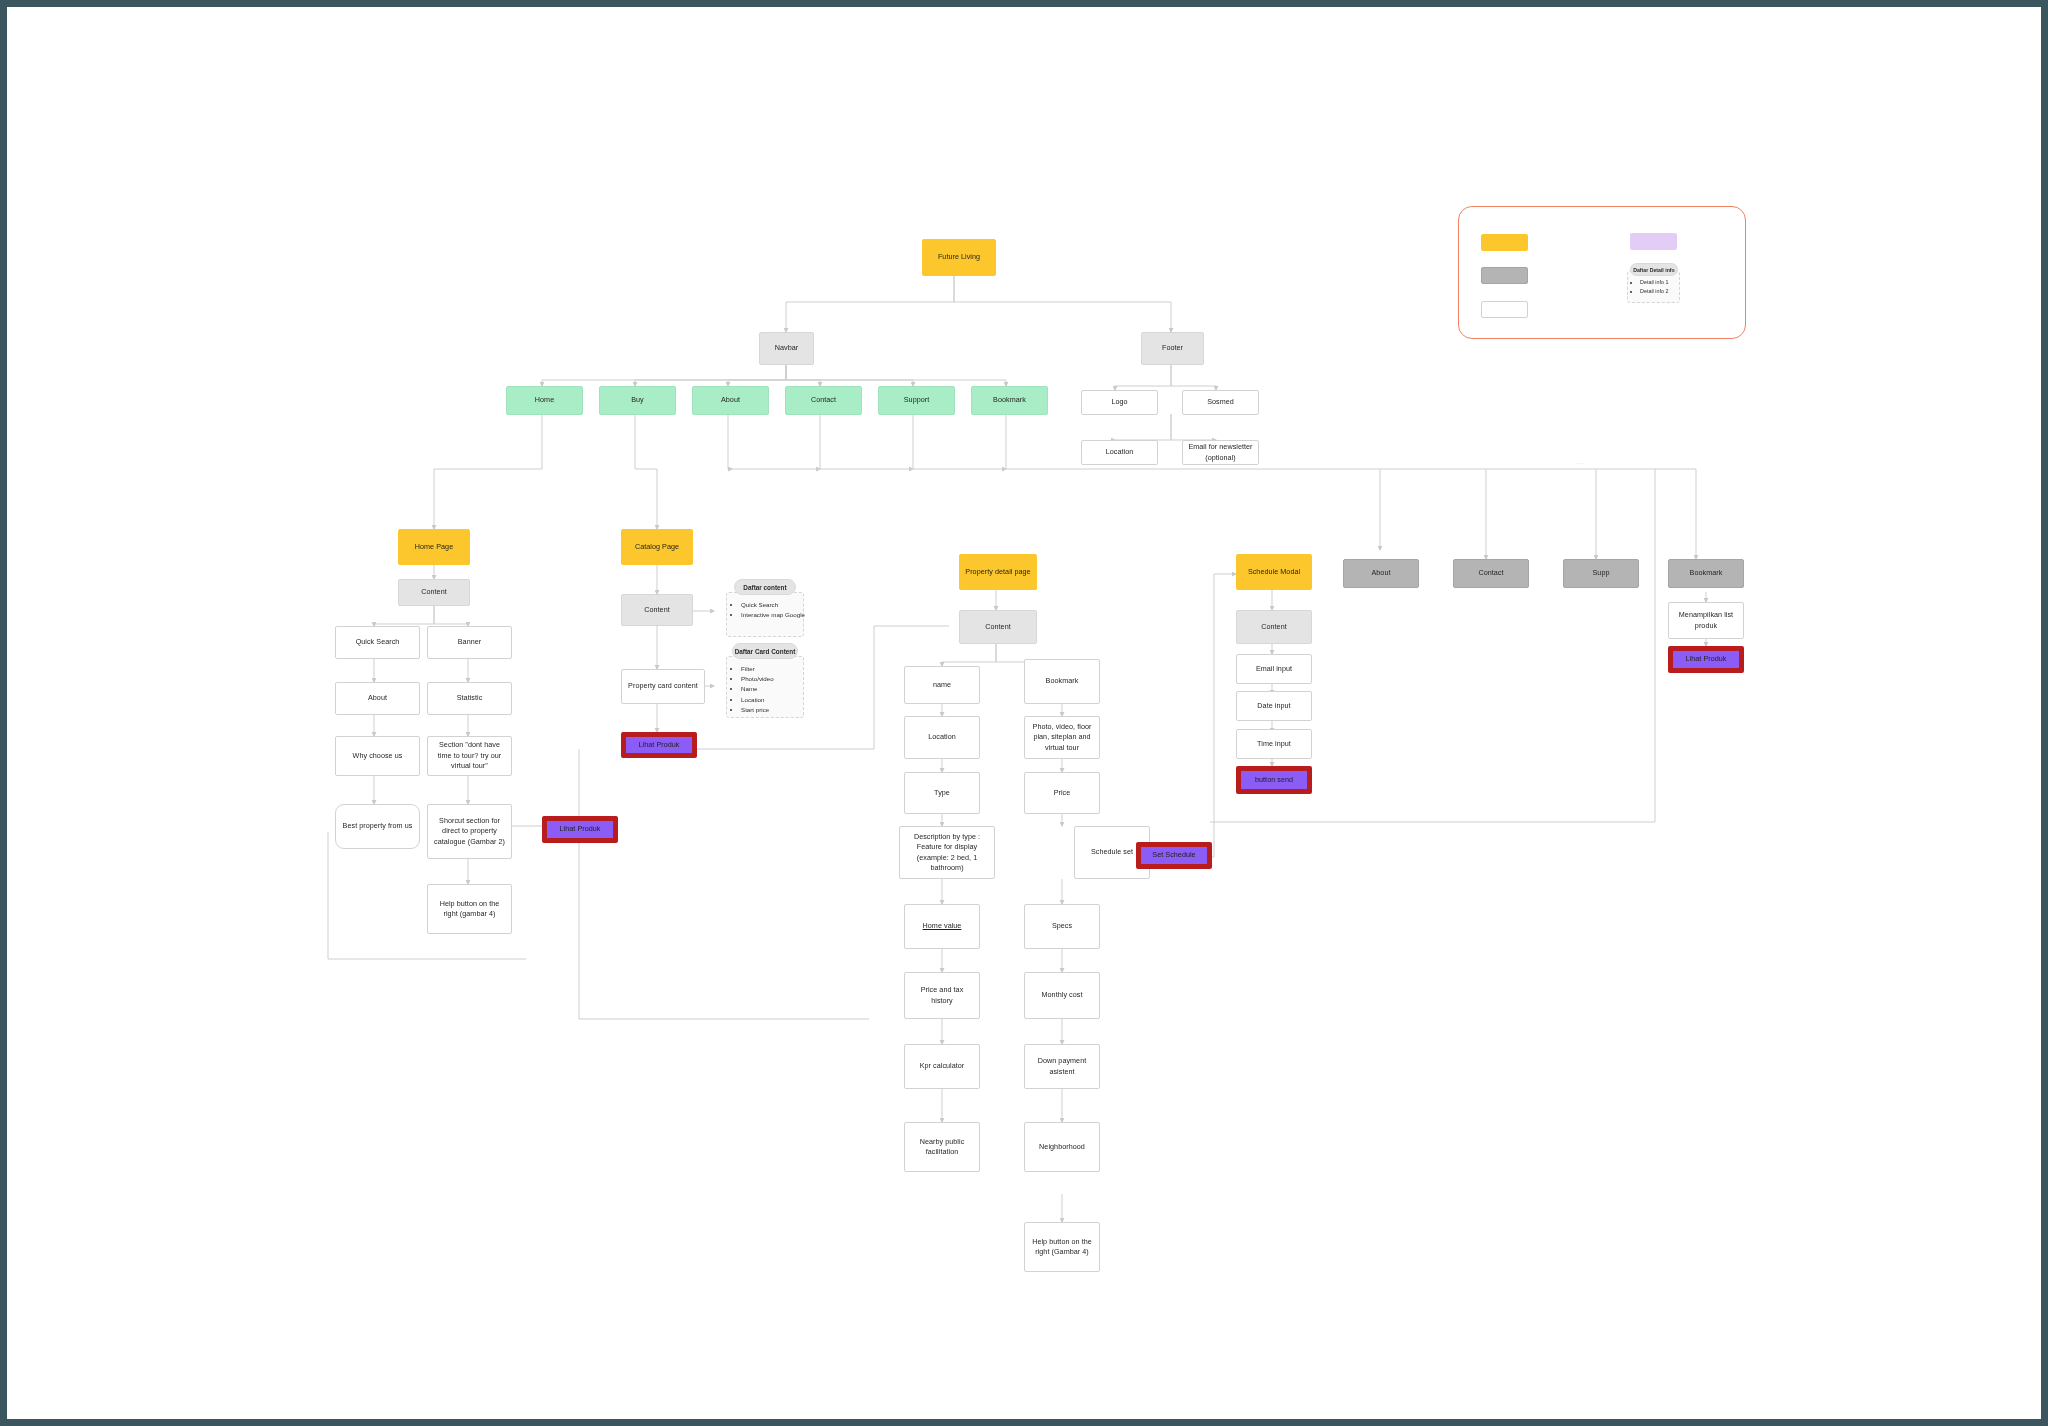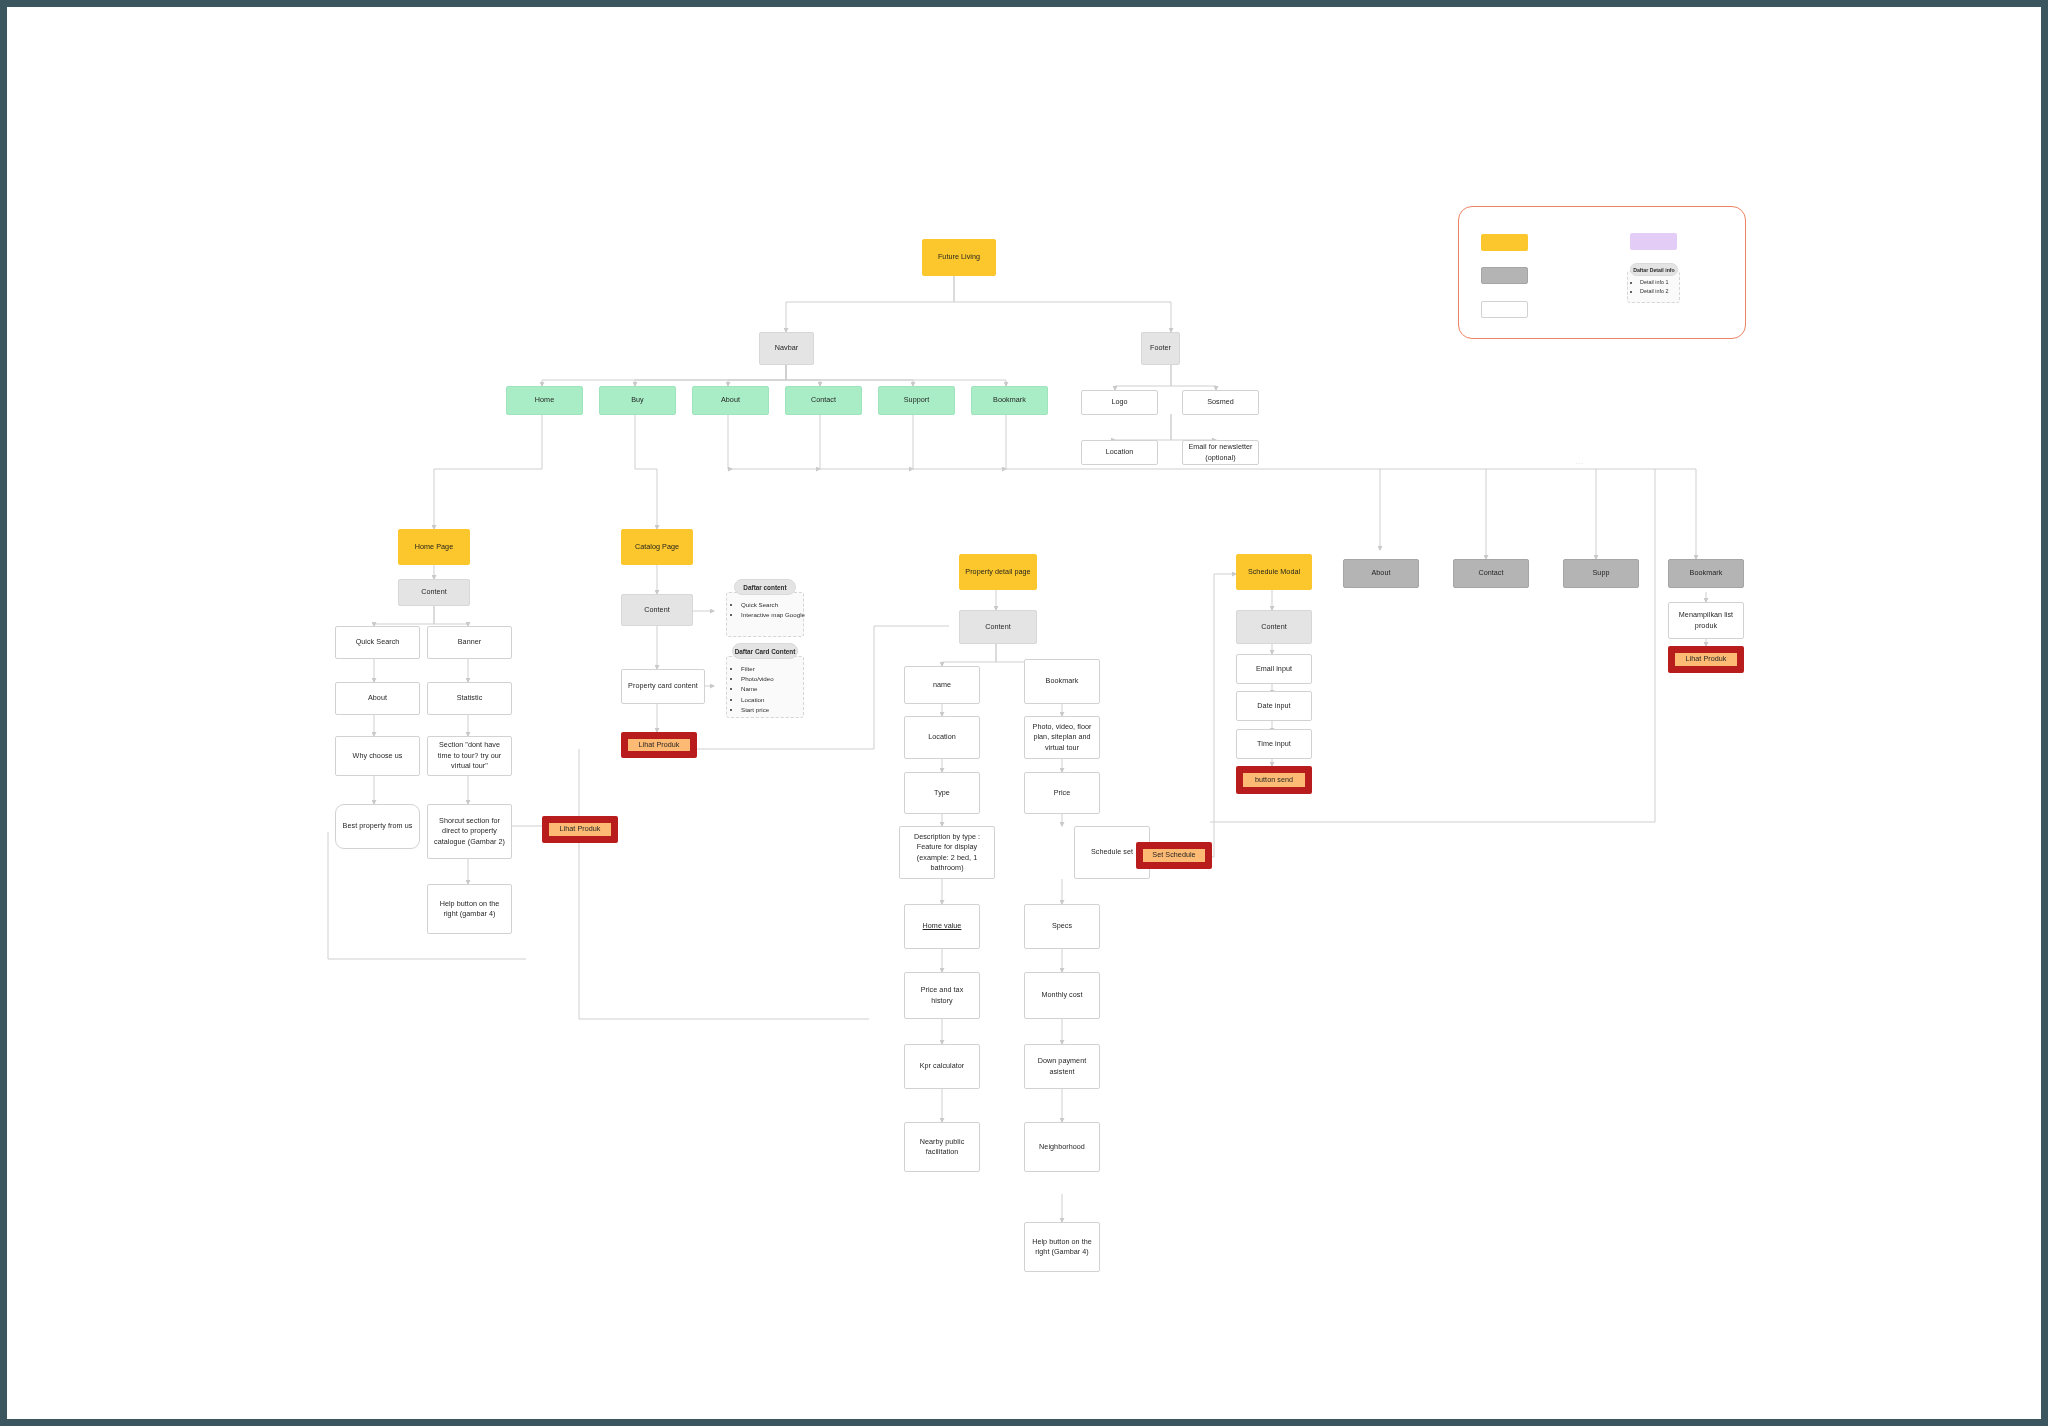--- a/index.html
+++ b/index.html
@@ -63,22 +63,22 @@
   }
   .node.grayblock {
     background: #B4B4B4;
     border: 1px solid #a5a5a5;
   }
   .node.plain {
     background: #ffffff;
     border: 1px solid #d2d2d2;
   }
   .node.action {
-    background: #fdba74;
-    border: 7px solid #b91c1c;
+    background: #8b5cf6;
+    border: 5px solid #b91c1c;
   }
   .detail-group {
     position: absolute;
     box-sizing: border-box;
     background: #fafafa;
     border: 1px dashed #d5d5d5;
     border-radius: 3px;
   }
   .detail-title {
     position: absolute;
@@ -227,21 +227,21 @@
       </g>
     </svg>
 
     <div class="node page" style="left:908px; top:225px; width:74px; height:37px;">
       <span>Future Living</span>
     </div>
 
     <div class="node section" style="left:745px; top:318px; width:55px; height:33px;">
       <span>Navbar</span>
     </div>
-    <div class="node section" style="left:1127px; top:318px; width:39px; height:33px;">
+    <div class="node section" style="left:1127px; top:318px; width:63px; height:33px;">
       <span>Footer</span>
     </div>
 
     <div class="node nav" style="left:492px; top:372px; width:77px; height:29px;">
       <span>Home</span>
     </div>
     <div class="node nav" style="left:585px; top:372px; width:77px; height:29px;">
       <span>Buy</span>
     </div>
     <div class="node nav" style="left:678px; top:372px; width:77px; height:29px;">

